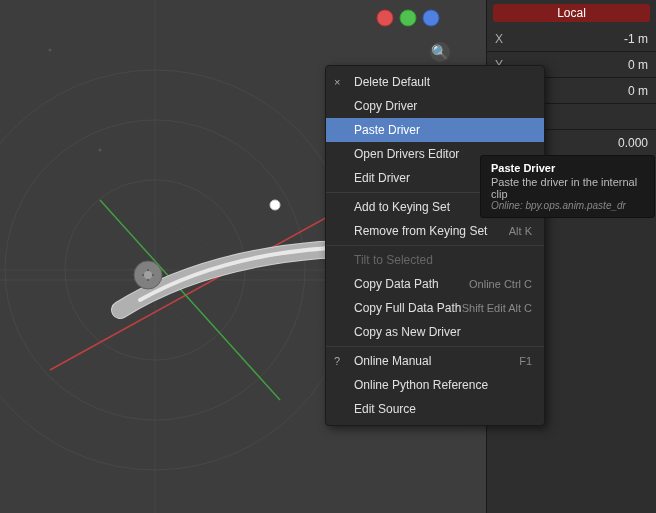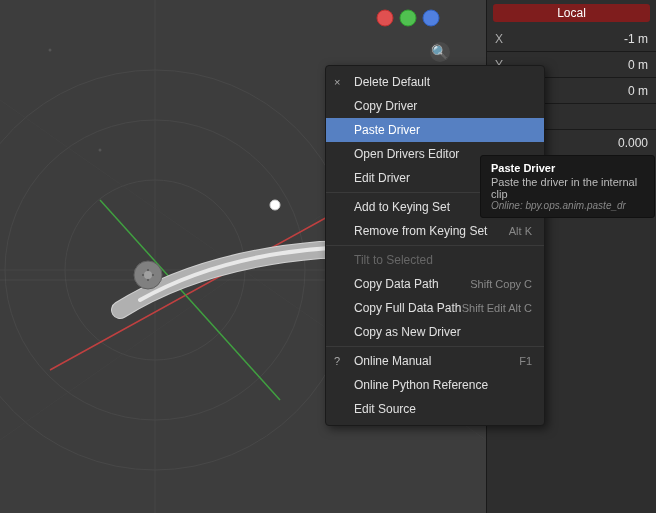--- a/index.html
+++ b/index.html
@@ -327,21 +327,21 @@
   </div>
   <div class="menu-separator"></div>
 
 
   <div class="menu-item disabled">
     <span>Tilt to Selected</span>
   </div>
 
   <div class="menu-item">
     <span>Copy Data Path</span>
-    <span class="shortcut">Shift Copy C</span>
+    <span class="shortcut">Online Ctrl C</span>
   </div>
 
   <div class="menu-item">
     <span>Copy Full Data Path</span>
     <span class="shortcut">Shift Edit Alt C</span>
   </div>
 
   <div class="menu-item">
     <span>Copy as New Driver</span>
   </div>

